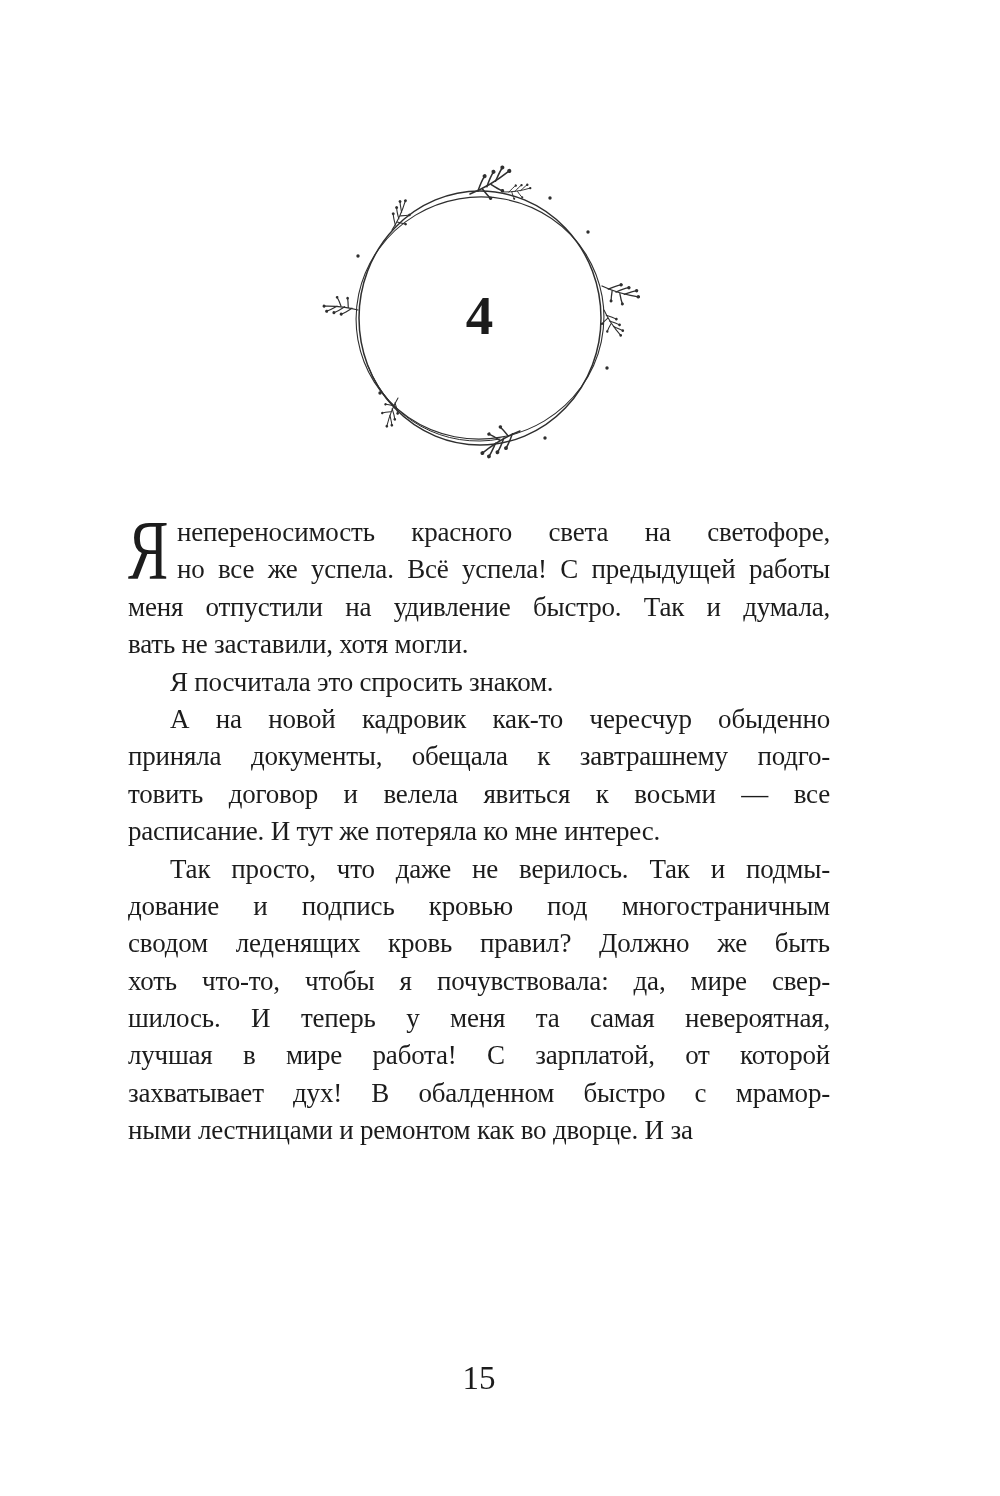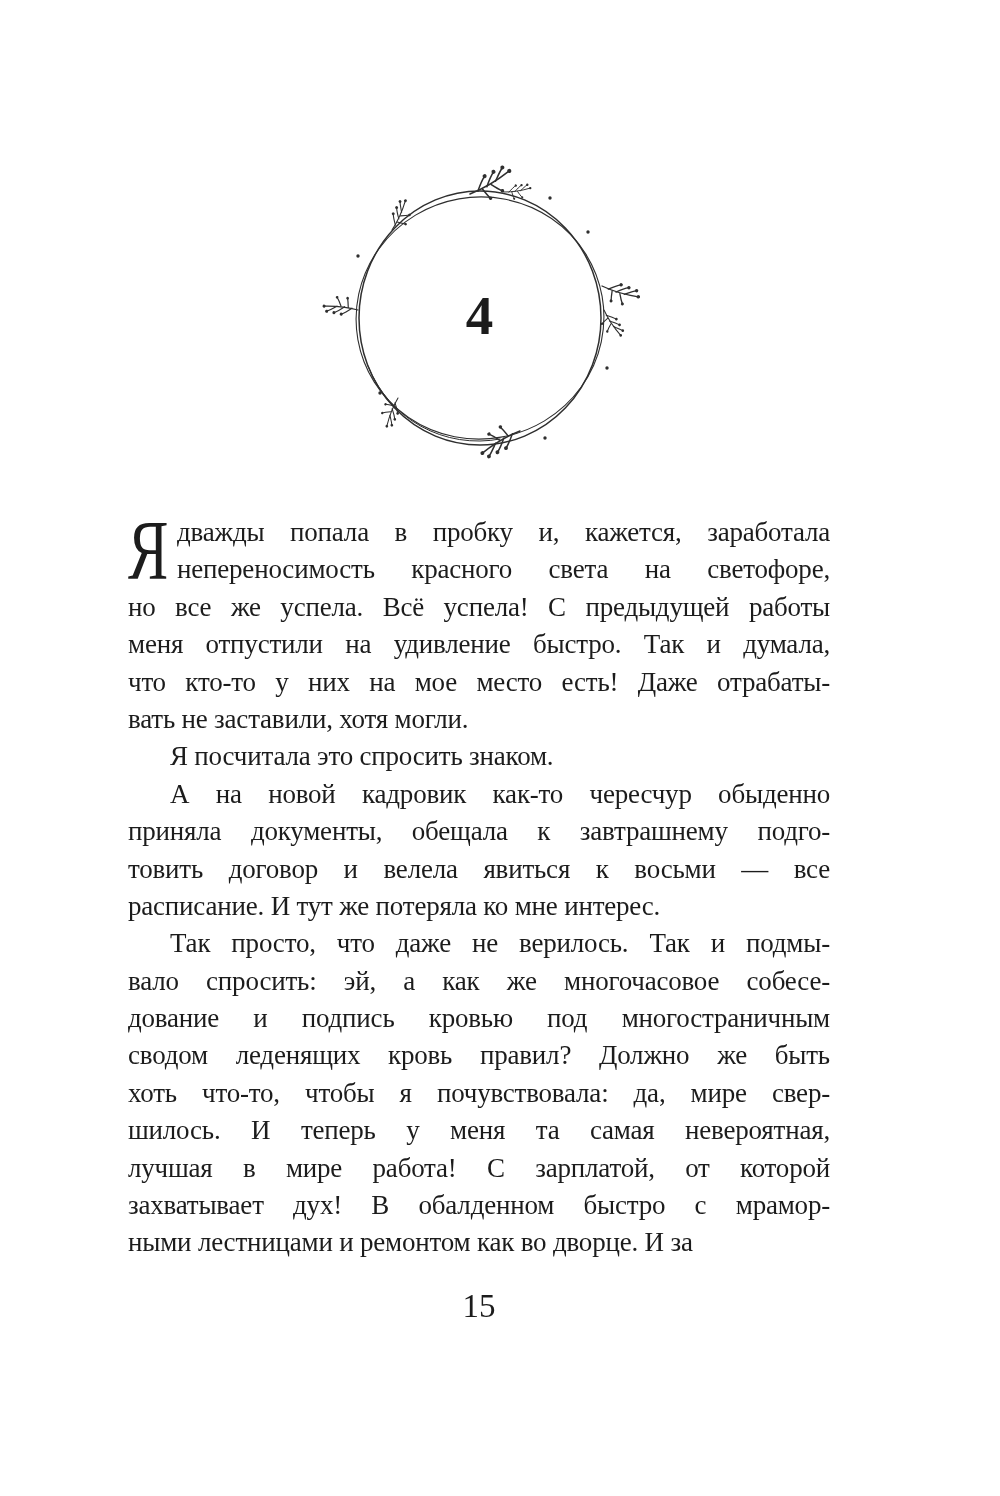--- a/index.html
+++ b/index.html
@@ -51,21 +51,21 @@
     width:42px;height:70px;
     margin:2px 7px 0 0;
     font-size:84px;line-height:70px;
     font-weight:400;
     transform:scaleX(0.72);
     transform-origin:left bottom;
     color:var(--ink);
   }
   
   .page-number{
-    position:absolute;left:128px;top:1288px;width:702px;
+    position:absolute;left:128px;top:1360px;width:702px;
     text-align:center;
     font-size:33px;line-height:36px;
   }
 </style>
 </head>
 <body>
 
 <div class="page">
 
   <div class="ornament-wrap">
@@ -106,39 +106,36 @@
       <circle cx="225" cy="280" r="1.7" fill="#2f2f2f" stroke="none"></circle>
       <circle cx="60" cy="235" r="1.7" fill="#2f2f2f" stroke="none"></circle>
       <circle cx="38" cy="98" r="1.7" fill="#2f2f2f" stroke="none"></circle>
     </svg>
     <div class="chapter-number">4</div>
   </div>
 
   <div class="text-block">
       <div class="para">
         <span class="dropcap">Я</span>
-        <div class="line">дважды попала в пробку и, кажется, заработала</div>
         <div class="line">непереносимость красного света на светофоре,</div>
         <div class="line">но все же успела. Всё успела! С предыдущей работы</div>
         <div class="line">меня отпустили на удивление быстро. Так и думала,</div>
-        <div class="line">что кто-то у них на мое место есть! Даже отрабаты-</div>
         <div class="line lastline">вать не заставили, хотя могли.</div>
       </div>
       <div class="para">
         <div class="line lastline indent">Я посчитала это спросить знаком.</div>
       </div>
       <div class="para">
         <div class="line indent">А на новой кадровик как-то чересчур обыденно</div>
         <div class="line">приняла документы, обещала к завтрашнему подго-</div>
         <div class="line">товить договор и велела явиться к восьми — все</div>
         <div class="line lastline">расписание. И тут же потеряла ко мне интерес.</div>
       </div>
       <div class="para">
         <div class="line indent">Так просто, что даже не верилось. Так и подмы-</div>
-        <div class="line">вало спросить: эй, а как же многочасовое собесе-</div>
         <div class="line">дование и подпись кровью под многостраничным</div>
         <div class="line">сводом леденящих кровь правил? Должно же быть</div>
         <div class="line">хоть что-то, чтобы я почувствовала: да, мире свер-</div>
         <div class="line">шилось. И теперь у меня та самая невероятная,</div>
         <div class="line">лучшая в мире работа! С зарплатой, от которой</div>
         <div class="line">захватывает дух! В обалденном быстро с мрамор-</div>
         <div class="line lastline">ными лестницами и ремонтом как во дворце. И за</div>
       </div>
     </div>
 

